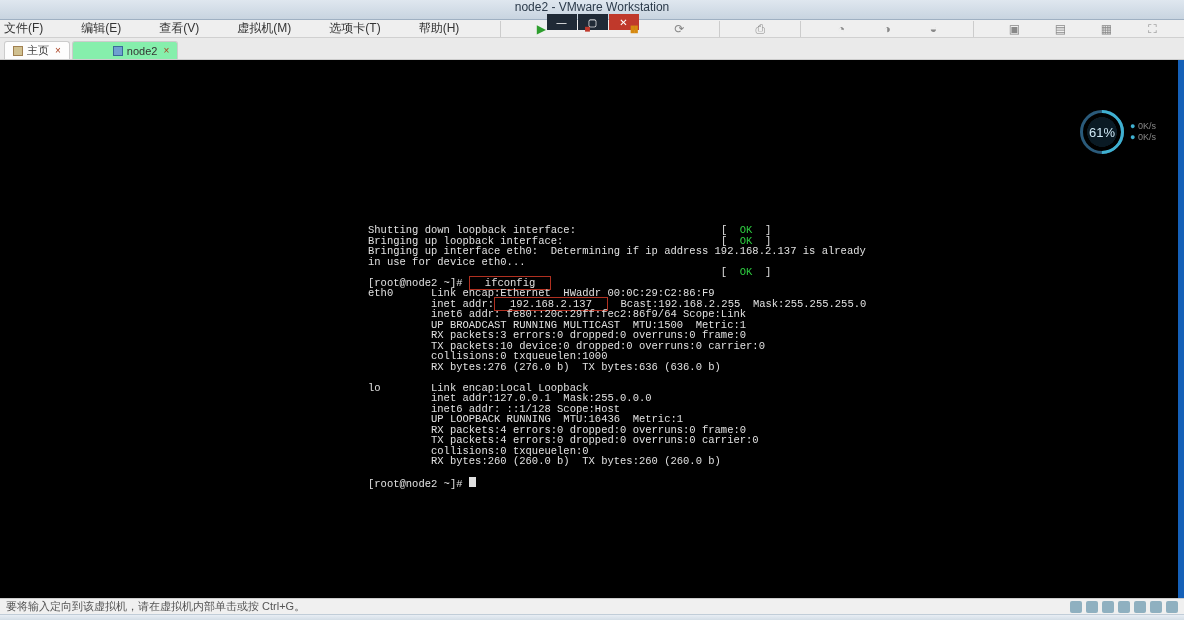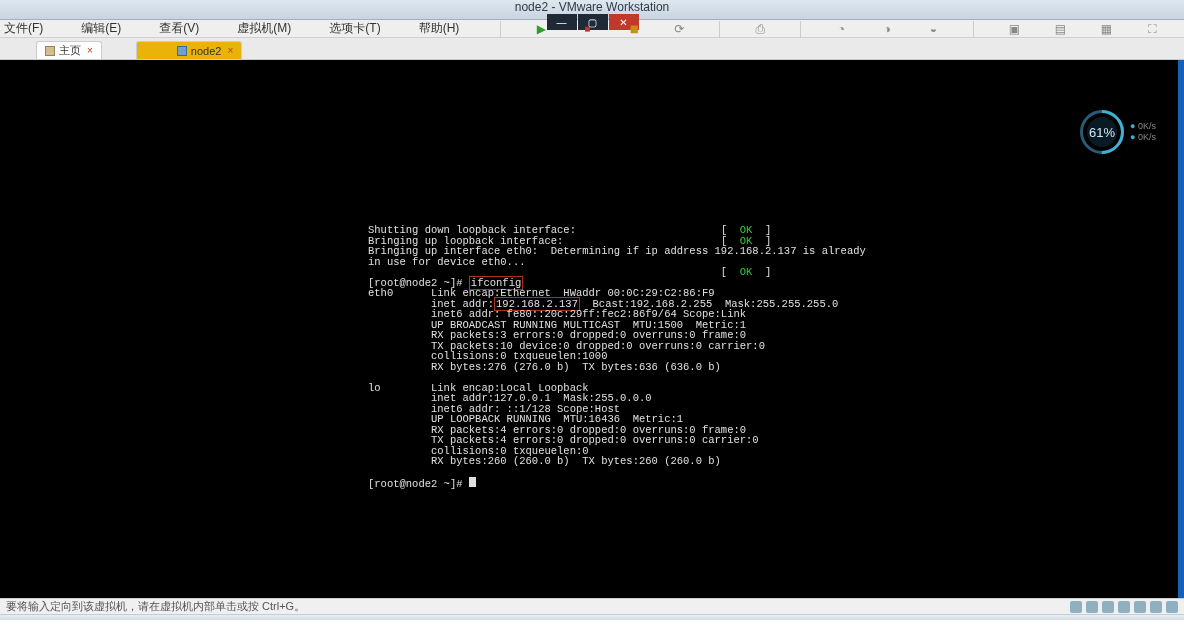--- a/index.html
+++ b/index.html
@@ -20,32 +20,32 @@
   .menubar span { margin-right: 10px; color: #333; }
   .tb-btn { width: 18px; height: 18px; display: flex; align-items: center; justify-content: center; border-radius: 2px; }
   .tb-sep { width: 1px; height: 16px; background: #ccc; margin: 0 3px; }
   .tb-play { color: #2e9e2e; font-size: 12px; }
   .tb-stop { color: #c0392b; font-size: 10px; }
   .tb-pause { color: #d68910; font-size: 10px; letter-spacing: -2px; }
   .tb-gray { color: #888; font-size: 12px; }
 
   
   .tabstrip { height: 22px; background: #eaeaea; display: flex; align-items: flex-end; padding: 0 4px; border-bottom: 1px solid #ccc; }
-  .tab { height: 18px; padding: 0 8px; background: #fdfdfd; border: 1px solid #ccc; border-bottom: none; border-radius: 3px 3px 0 0; display: flex; align-items: center; margin-right: 2px; font-size: 11px; color: #333; margin-left: 32px; }
+  .tab { height: 18px; padding: 0 8px; background: #fdfdfd; border: 1px solid #ccc; border-bottom: none; border-radius: 3px 3px 0 0; display: flex; align-items: center; margin-right: 2px; font-size: 11px; color: #333; }
   .tab .tab-icon { width: 10px; height: 10px; margin-right: 4px; }
   .tab .home-ico { background: #d0c090; border: 1px solid #a08050; }
   .tab .vm-ico { background: #6fa0d0; border: 1px solid #3a6a9a; }
   .tab .close-x { margin-left: 6px; color: #aa4020; font-size: 10px; }
-  .tab.active { background: #eab308; padding-left: 40px; }
+  .tab.active { background: #86efac; padding-left: 40px; }
 
   
   .console-wrap { position: relative; background: #000; height: 538px; }
   .console { position: absolute; left: 0; right: 0; top: 0; bottom: 0; color: #e0e0e0; font-family: "Courier New", monospace; font-size: 10.5px; white-space: pre; line-height: 1.0; padding-top: 165px; padding-left: 368px; }
   .ok { color: #2ecc40; }
-  .hl { border: 1px solid #b03020; padding: 0 1px; }
+  .hl { border: 1px solid #b03020; padding: 0 15px; }
   .cursor { display:inline-block; width:7px; height:10px; background:#e0e0e0; vertical-align:baseline; }
 
   
   .right-edge { position: absolute; right: 0; top: 0; width: 6px; height: 100%; background: #1560b8; }
 
   
   .hud { position: absolute; right: 28px; top: 50px; display: flex; align-items: center; gap: 6px; }
   .gauge { width: 44px; height: 44px; border-radius: 50%; background: radial-gradient(circle at 50% 50%, #0a1a24 55%, transparent 56%); border: 3px solid #2a5a7a; position: relative; display:flex; align-items:center; justify-content:center; color:#cfe8f5; font-size:13px; }
   .gauge::before { content:""; position:absolute; inset:-3px; border-radius:50%; border:3px solid transparent; border-top-color:#3fb0d0; border-right-color:#3fb0d0; transform:rotate(45deg); }
   .hud-text { color:#888; font-size:9px; line-height:1.2; }

